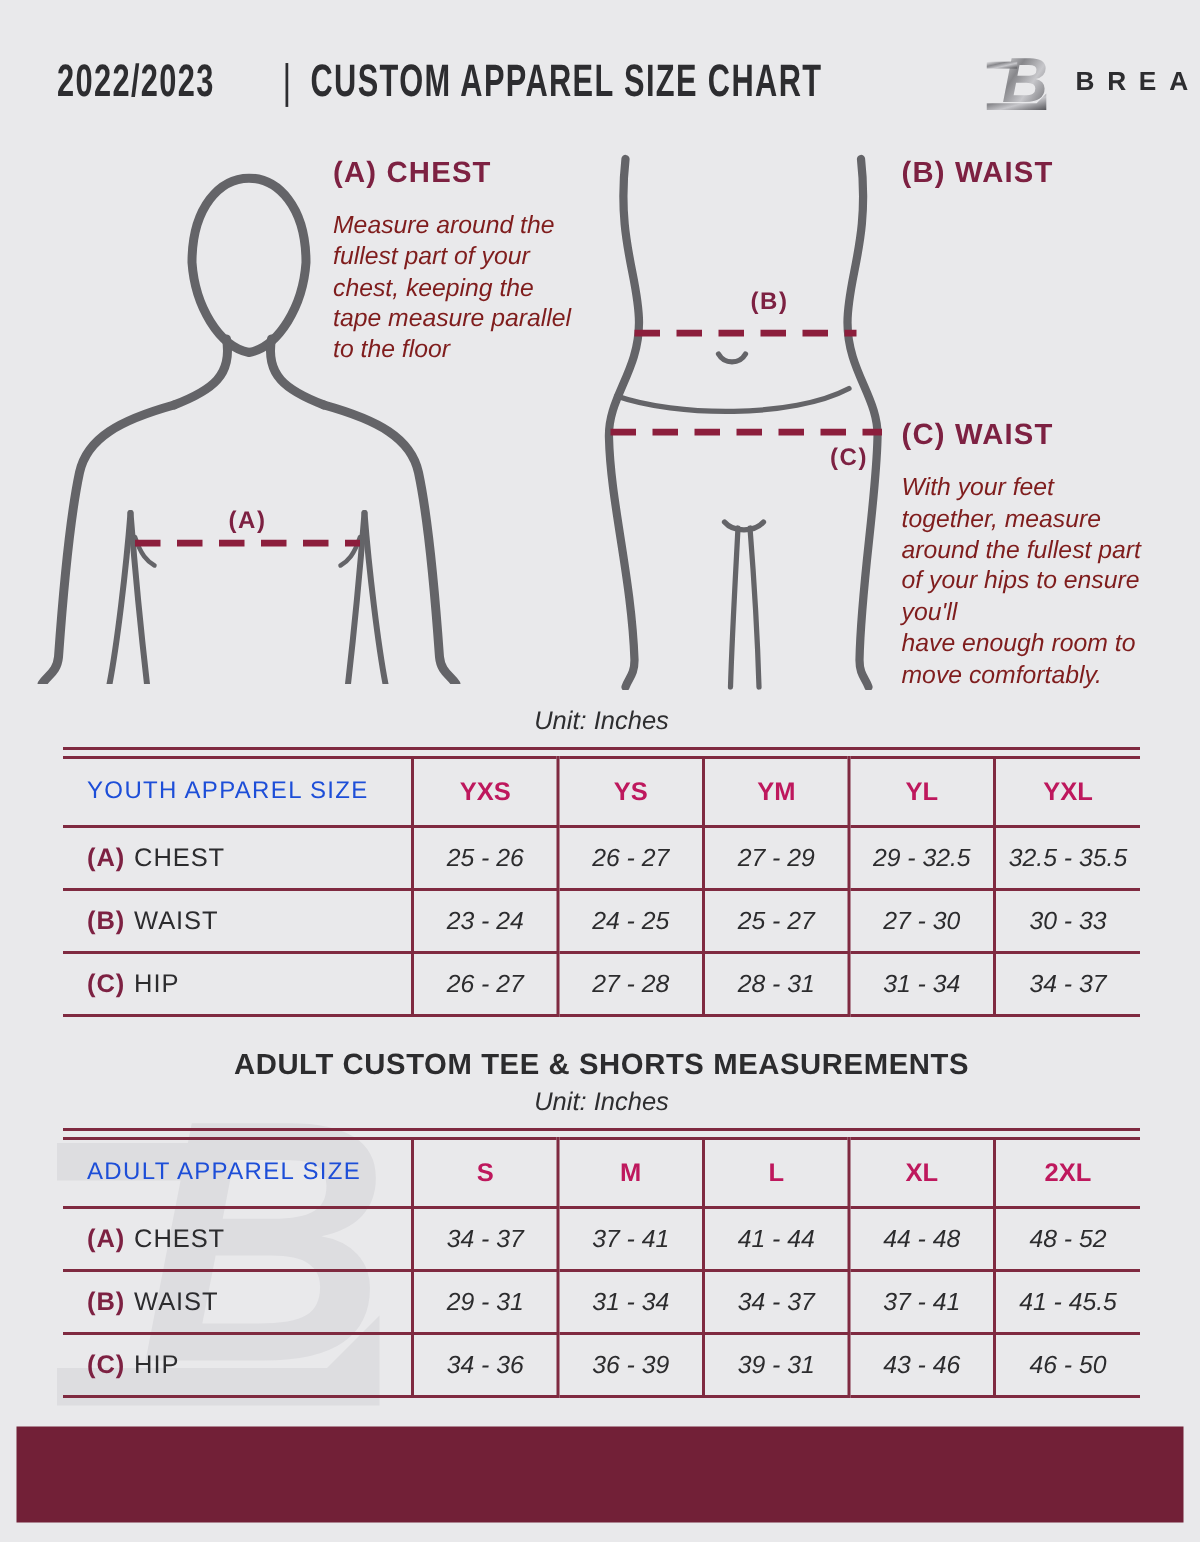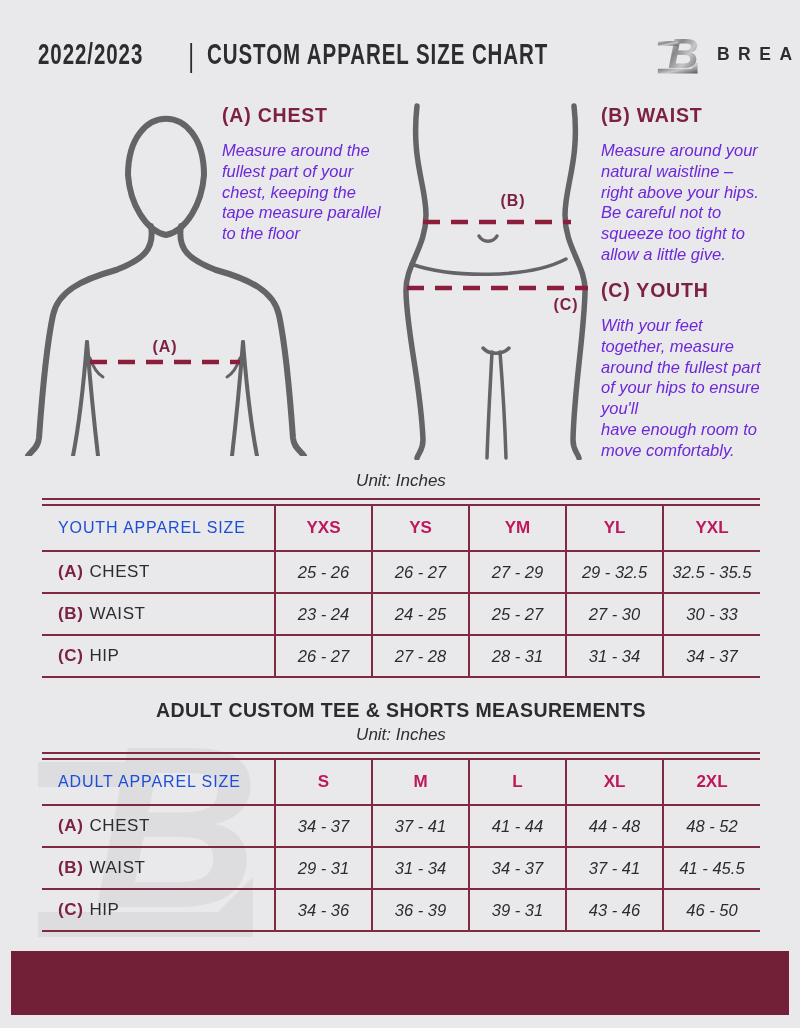--- a/index.html
+++ b/index.html
@@ -27,21 +27,21 @@
   .dash-line { stroke:#8c1e3c; stroke-width:4.5; stroke-dasharray:17 11; fill:none; }
   .marker-text { font-family:"Liberation Sans",sans-serif; font-weight:bold; font-size:16px; fill:#7d2142; letter-spacing:1px; }
   
   .measure-block { position:absolute; z-index:1; }
   #chest-block { left:222px; top:104px; width:185px; }
   #waist-block { left:601px; top:104px; width:198px; }
   #hips-block  { left:601px; top:279px; width:200px; }
   .measure-heading { font-size:19.5px; font-weight:bold; letter-spacing:0.8px; color:#7d2142; }
   .measure-body {
     margin-top:13px; font-style:italic; font-size:16.5px; line-height:20.8px;
-    color:#6d28d9; white-space:pre-line;
+    color:#7f1d1d; white-space:pre-line;
   }
   
   .size-section { position:absolute; left:42px; width:718px; z-index:1; text-align:center; }
   #youth-section { top:468px; }
   #adult-section { top:699px; }
   .tbl-title { font-size:19.5px; font-weight:bold; letter-spacing:0.4px; color:#2c2c2e; }
   .tbl-unit  { font-size:17px; font-style:italic; margin-top:3px; color:#2e2e30; }
   .rule-top { margin-top:7px; border-top:2px solid #7f2a40; padding-top:4px; }
   table { width:100%; border-collapse:collapse; border-top:2.5px solid #7f2a40; table-layout:fixed; }
   col.c-label { width:233px; }
@@ -131,29 +131,23 @@
   <div id="chest-block" class="measure-block">
     <div class="measure-heading">(A) CHEST</div>
     <div class="measure-body">Measure around the
 fullest part of your
 chest, keeping the
 tape measure parallel
 to the floor</div>
   </div>
   <div id="waist-block" class="measure-block">
     <div class="measure-heading">(B) WAIST</div>
-    <div class="measure-body">Measure around your
-natural waistline –
-right above your hips.
-Be careful not to
-squeeze too tight to
-allow a little give.</div>
   </div>
   <div id="hips-block" class="measure-block">
-    <div class="measure-heading">(C) YOUTH</div>
+    <div class="measure-heading">(C) WAIST</div>
     <div class="measure-body">With your feet
 together, measure
 around the fullest part
 of your hips to ensure
 you'll
 have enough room to
 move comfortably.</div>
   </div>
 
   <div id="youth-section" class="size-section">

